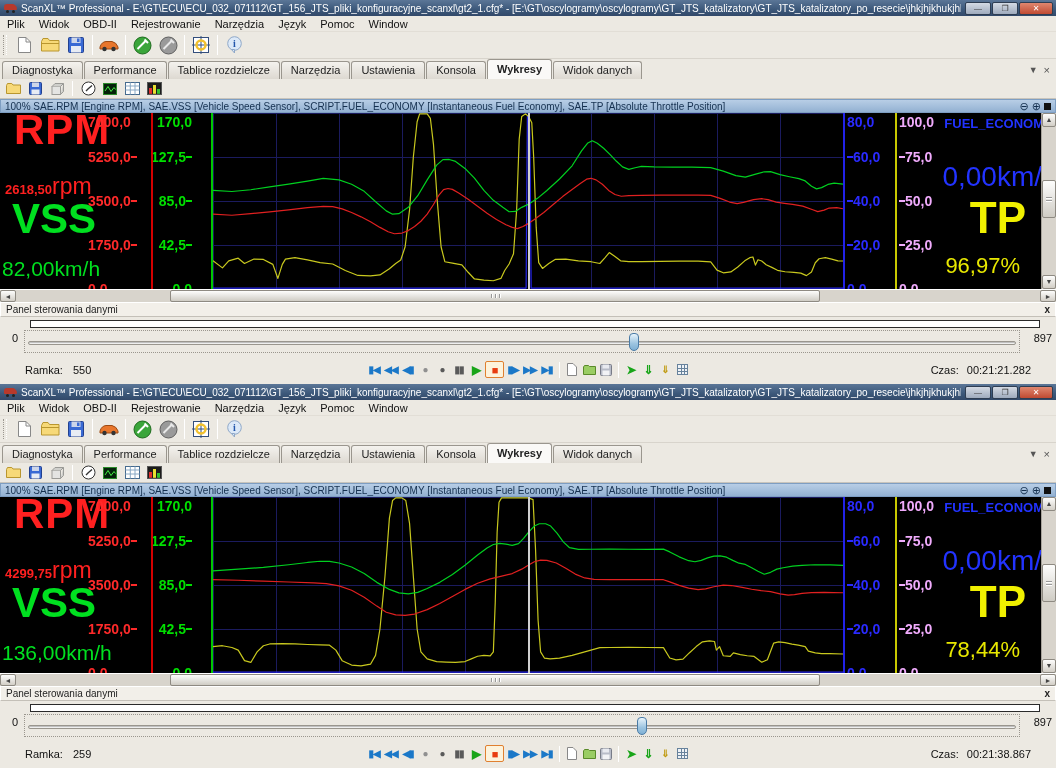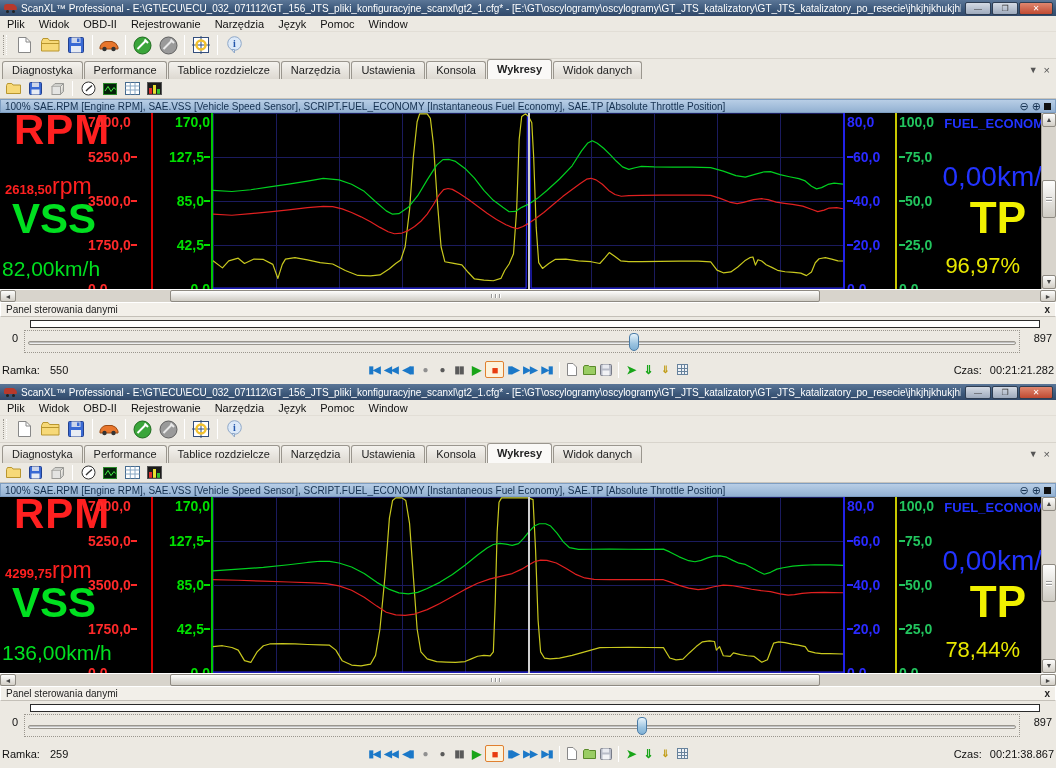--- a/index.html
+++ b/index.html
@@ -48,23 +48,23 @@
   
   .graph { position:relative; height:176px; background:#000; overflow:hidden; }
   .axline { position:absolute; top:0; bottom:0; width:2px; }
   .ax-rpm  { left:151px; background:#d40000; }
   .ax-vss  { left:211px; background:#00c800; }
   .ax-fuel { left:843px; background:#2222e8; }
   .ax-tp   { left:895px; background:#c8c800; }
   .tick { position:absolute; font-size:14px; font-weight:bold; display:flex; align-items:center; line-height:16px; }
   .tick .dash { width:6px; height:2px; background:currentColor; }
   .tk-rpm  { left:88px;  width:62px; justify-content:flex-start; color:#ff2a2a; }
-  .tk-vss  { left:150px; width:60px; justify-content:flex-end; color:#00e000; }
+  .tk-vss  { left:132px; width:60px; justify-content:flex-end; color:#00e000; }
   .tk-fuel { left:847px; width:60px; color:#2a2aff; }
-  .tk-tp   { left:899px; width:62px; color:#22c55e; }
+  .tk-tp   { left:899px; width:62px; color:#f0abfc; }
   .r0 { top:1px; } .r1 { top:calc(25% - 8px); } .r2 { top:calc(50% - 8px); } .r3 { top:calc(75% - 8px); } .r4 { top:calc(100% - 8px); }
   .big-rpm { position:absolute; left:14px; top:-7px; font-size:42px; font-weight:bold; color:#ff2020; letter-spacing:1px; }
   .val-rpm { position:absolute; left:5px; top:60px; color:#ff2020; white-space:nowrap; }
   .val-rpm .num { font-size:13px; font-weight:bold; }
   .val-rpm .unit { font-size:23px; }
   .big-vss { position:absolute; left:12px; top:82px; font-size:42px; font-weight:bold; color:#00e020; }
   .val-vss { position:absolute; left:2px; top:144px; color:#00e020; font-size:21px; white-space:nowrap; }
   .lbl-fuel { position:absolute; right:12px; top:3px; color:#2233ff; font-size:13px; font-weight:bold; white-space:nowrap; }
   .val-fuel { position:absolute; right:14px; top:48px; color:#2233ff; font-size:28px; white-space:nowrap; }
   .big-tp  { position:absolute; right:30px; top:80px; color:#f0f000; font-size:44px; font-weight:bold; }
@@ -96,21 +96,21 @@
   .panelhdr .x { margin-left:auto; font-weight:bold; font-size:10px; color:#222; }
   .panelbody { position:relative; height:38px; background:#ece9e2; }
   .rangebar { position:absolute; left:30px; right:16px; top:3px; height:8px; background:#fff; border:1px solid #2a2a2a; }
   .sliderzone { position:absolute; left:24px; right:36px; top:13px; height:23px; border:1px dotted #9a968e; }
   .groove { position:absolute; left:3px; right:3px; top:10px; height:4px; background:#f6f6f4; border:1px solid #9a968e; border-radius:2px; box-shadow: inset 0 1px 1px #bbb; }
   .sthumb { position:absolute; top:2px; width:10px; height:18px; background:linear-gradient(#e8f4fb,#9cc4e0 60%,#7fb0d4); border:1px solid #4a7ba6; border-radius:4px 4px 5px 5px; }
   .smin { position:absolute; left:12px; top:15px; font-size:11px; color:#111; }
   .smax { position:absolute; right:4px; top:15px; font-size:11px; color:#111; }
 
   
-  .controls { height:29px; display:flex; align-items:center; padding:0 2px; background:#ece9e2; font-size:11px; color:#111; }
+  .controls { height:29px; display:flex; align-items:center; padding:0 25px; background:#ece9e2; font-size:11px; color:#111; }
   .c-left { width:190px; display:flex; gap:10px; }
   .c-mid { flex:1; display:flex; align-items:center; justify-content:center; gap:1px; }
   .c-right { width:190px; text-align:right; display:flex; gap:8px; justify-content:flex-end; }
   .pb { min-width:16px; height:17px; display:flex; align-items:center; justify-content:center; font-size:10px; font-weight:bold; color:#1b78c8; letter-spacing:-1px; padding:0 1px; }
   .pb.gray  { color:#909090; } .pb.dark { color:#5a5a5a; } .pb.green { color:#19a519; font-size:12px; }
   .pb.stop  { color:#e83c10; font-size:11px; border:1px solid #e08030; background:#fdf3dc; border-radius:2px; width:19px; }
   .pb.gold { color:#c09a10; }
   .psep { width:1px; height:16px; background:#b8b4ac; border-right:1px solid #fff; margin:0 3px; }
   .mini-grid { width:11px; height:11px; background:#eef2f6; border:1px solid #67829c; position:relative; }
   .mini-grid::before { content:""; position:absolute; left:0; right:0; top:3px; height:1px; background:#67829c; box-shadow:0 3px 0 #67829c; }

